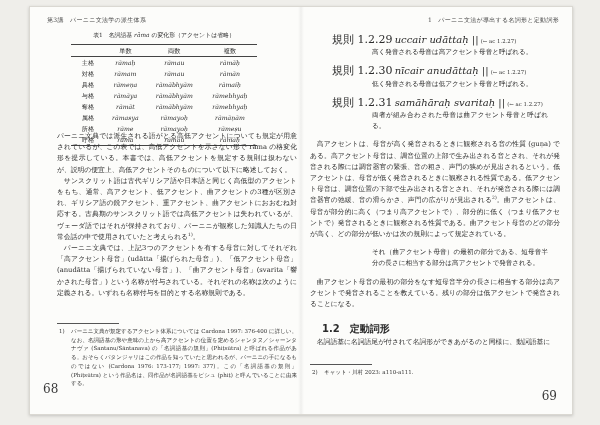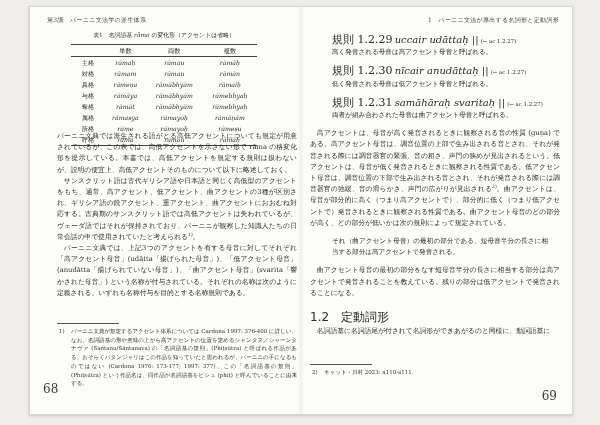--- a/index.html
+++ b/index.html
@@ -93,27 +93,27 @@
   .right-col {
     position: absolute; left: 280px; top: 27px; width: 250px;
     font-size: 6.8px; line-height: 11.2px;
     text-align: justify;
   }
   .rule-block { margin-left: 22px; margin-bottom: 7px; width: 216px; }
   .rule-head { white-space: nowrap; }
   .rule-label { font-size: 11px; }
   .rule-sutra { font-style: italic; font-size: 10px; }
   .rule-note { font-size: 5.4px; color: #333; }
-  .rule-gloss { font-size: 6.6px; }
+  .rule-gloss { font-size: 6.6px; margin-left: 40px; }
   .right-col p { margin: 0; }
   .section-heading {
     font-family: "DejaVu Sans", sans-serif;
-    font-weight: normal;
-    font-size: 12px;
-    margin: 13px 0 3px 0;
+    font-weight: bold;
+    font-size: 10px;
+    margin: 13px 0 3px 12px;
   }
 </style>
 </head>
 <body>
 
 <div class="spread">
   <div class="gutter"></div>
 
   <div class="running-header rh-left">第3講　パーニニ文法学の派生体系</div>
 

